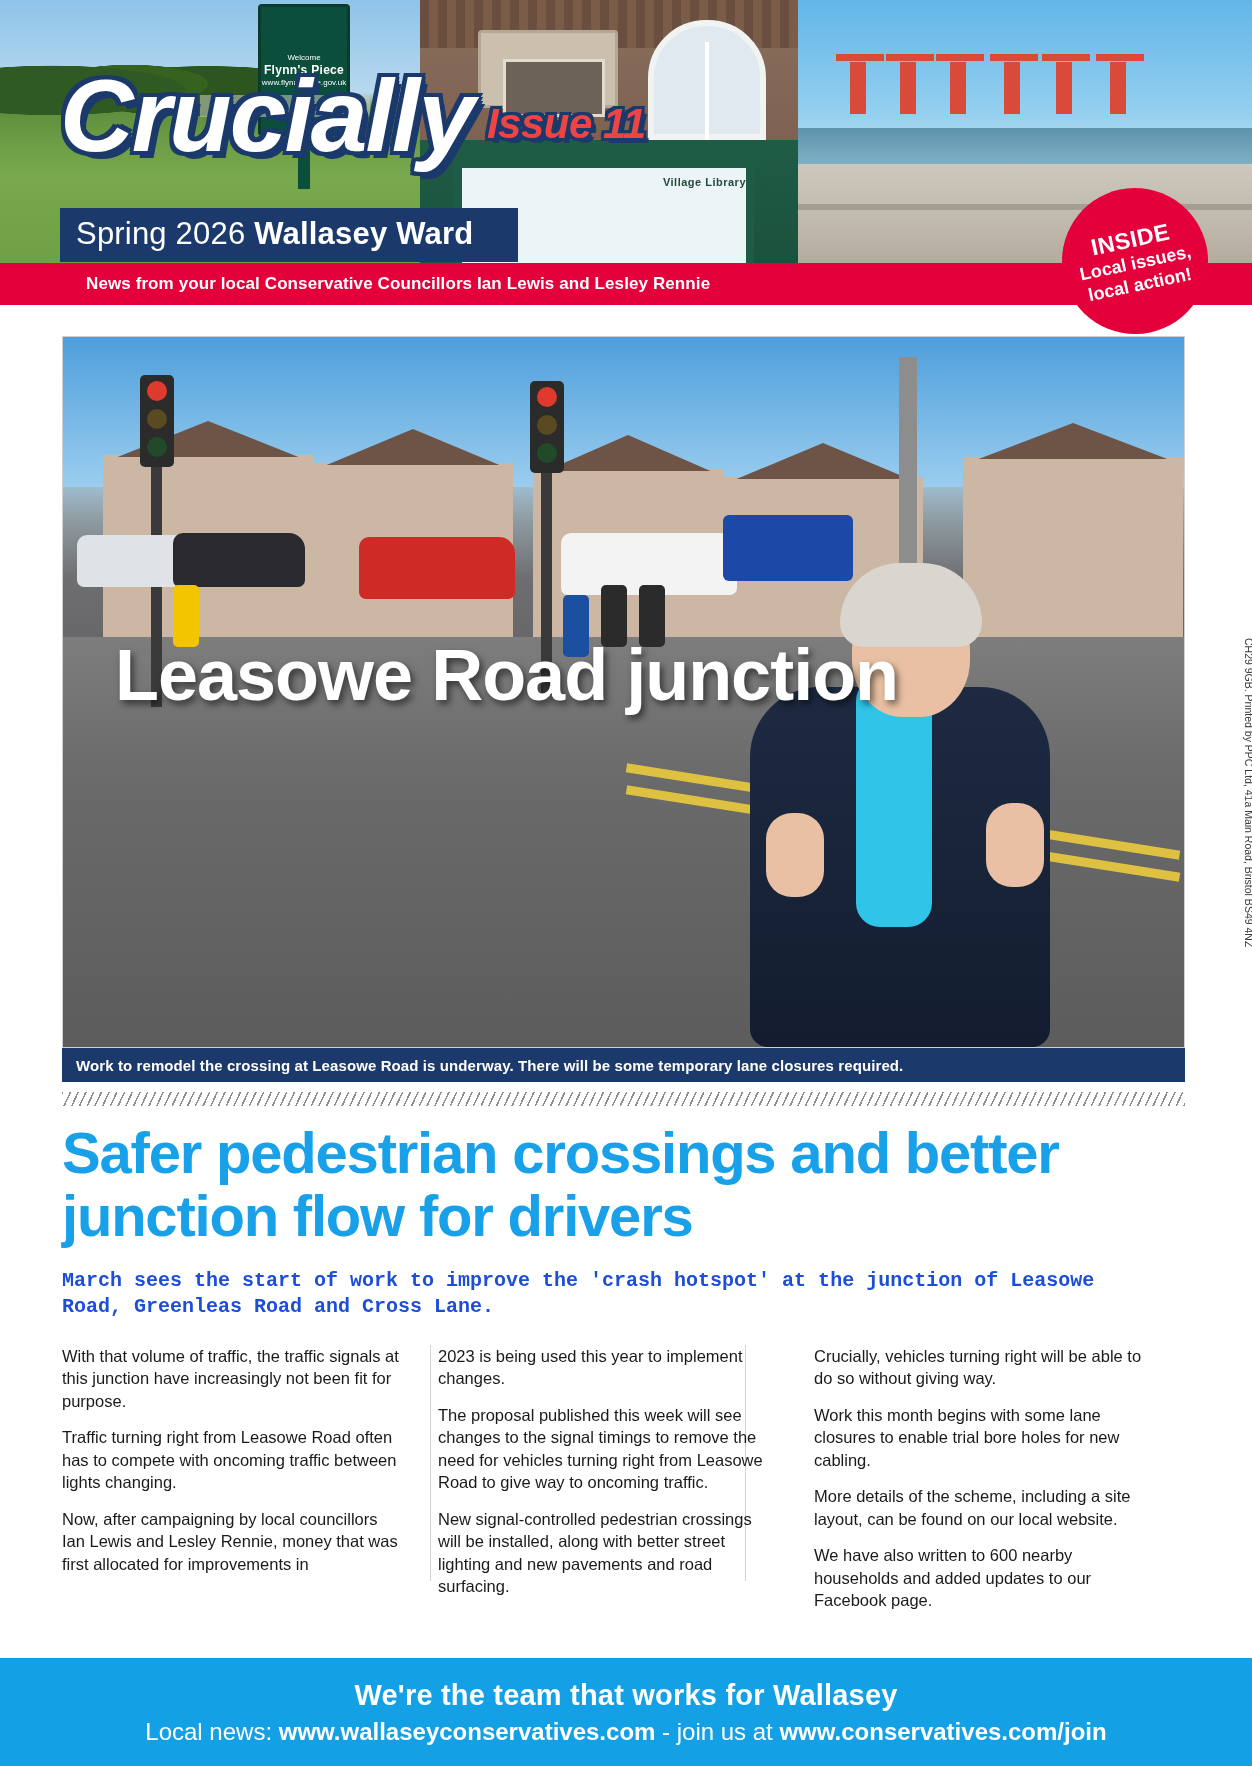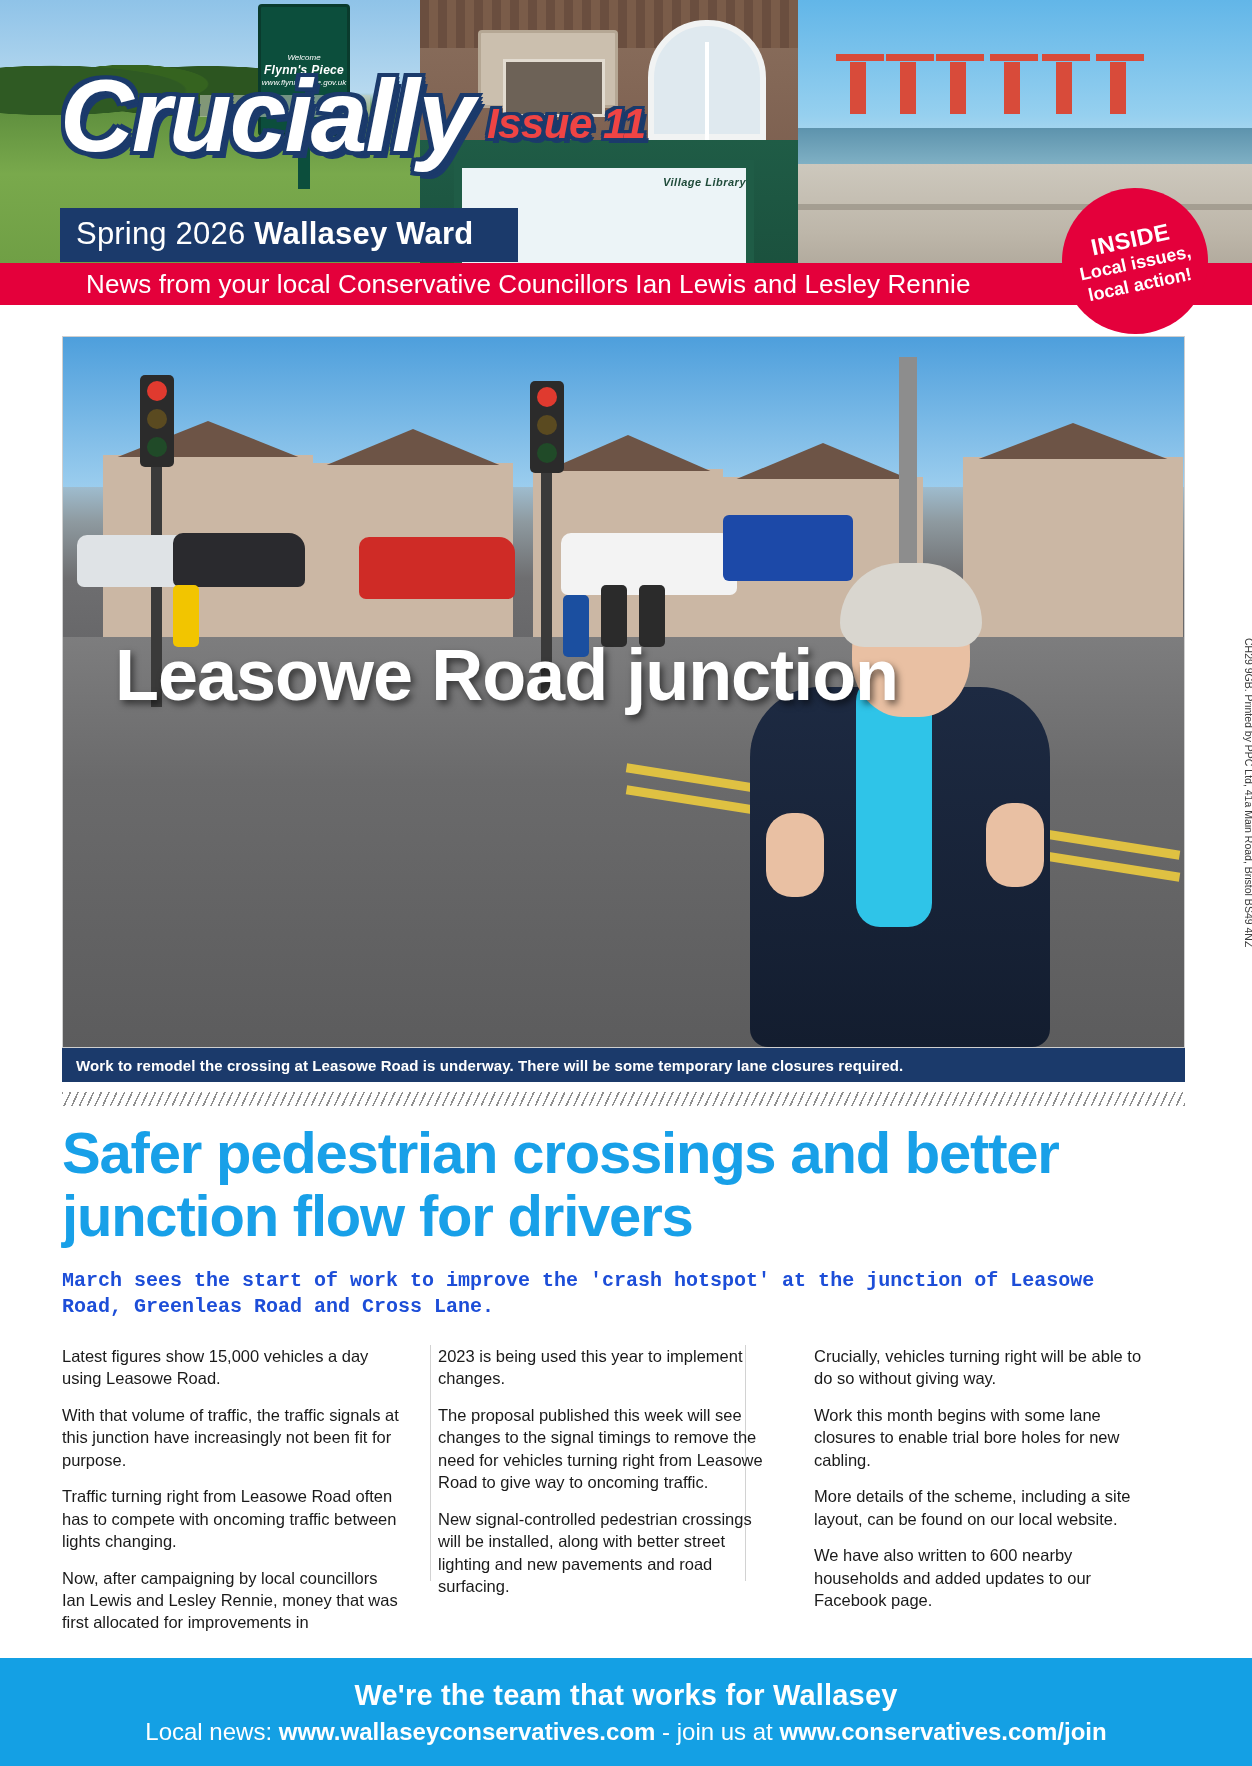--- a/index.html
+++ b/index.html
@@ -18,21 +18,20 @@
   }
 
   
   .header-strip {
     position: absolute;
     top: 0; left: 0;
     width: 1252px;
     height: 290px;
     display: flex;
     overflow: hidden;
-    font-style: italic;
   }
   .hs-cell { height: 290px; position: relative; overflow: hidden; }
   .hs-park { width: 420px;
     background:
       linear-gradient(to bottom, #8fc3e8 0%, #b7d9ef 32%, #5f8f3e 38%, #79a94c 60%, #6d9c43 100%);
   }
   .hs-park::before {
     content:""; position:absolute; left:0; top:52px; width:260px; height:64px;
     background: radial-gradient(ellipse at 20% 60%, #2f5a23 0 45%, transparent 46%),
                 radial-gradient(ellipse at 50% 50%, #35631f 0 42%, transparent 43%),
@@ -115,21 +114,21 @@
   }
   .banner-blue b { font-weight:bold; }
   .banner-blue .season { font-weight:normal; }
 
   .banner-red {
     position:absolute; left:0; top:263px; width:1252px; z-index:6;
     background:#e4003b; color:#ffffff;
     height:42px; display:flex; align-items:center;
   }
   .banner-red span {
-    margin-left:86px; font-size:26px; font-weight:normal; letter-spacing:.1px;
+    margin-left:86px; font-size:17px; font-weight:bold; letter-spacing:.1px;
   }
 
   .inside-badge {
     position:absolute; right:44px; top:188px; z-index:8;
     width:146px; height:146px; border-radius:50%;
     background:#e4003b; color:#ffffff;
     display:flex; flex-direction:column; align-items:center; justify-content:center;
     transform:rotate(-12deg);
     text-align:center; line-height:1.18;
   }
@@ -357,21 +356,20 @@
   <div class="hatch"></div>
 
   <h1 class="headline">Safer pedestrian crossings and better junction flow for drivers</h1>
   <div class="standfirst">March sees the start of work to improve the 'crash hotspot' at the junction of Leasowe Road, Greenleas Road and Cross Lane.</div>
 
   <div class="vrule2"></div>
   <div class="vrule"></div>
 
   <div class="cols">
     <div class="col">
-      <p>Latest figures show 15,000 vehicles a day using Leasowe Road.</p>
       <p>With that volume of traffic, the traffic signals at this junction have increasingly not been fit for purpose.</p>
       <p>Traffic turning right from Leasowe Road often has to compete with oncoming traffic between lights changing.</p>
       <p>Now, after campaigning by local councillors Ian Lewis and Lesley Rennie, money that was first allocated for improvements in</p>
     </div>
     <div class="col">
       <p>2023 is being used this year to implement changes.</p>
       <p>The proposal published this week will see changes to the signal timings to remove the need for vehicles turning right from Leasowe Road to give way to oncoming traffic.</p>
       <p>New signal-controlled pedestrian crossings will be installed, along with better street lighting and new pavements and road surfacing.</p>
     </div>
     <div class="col">

